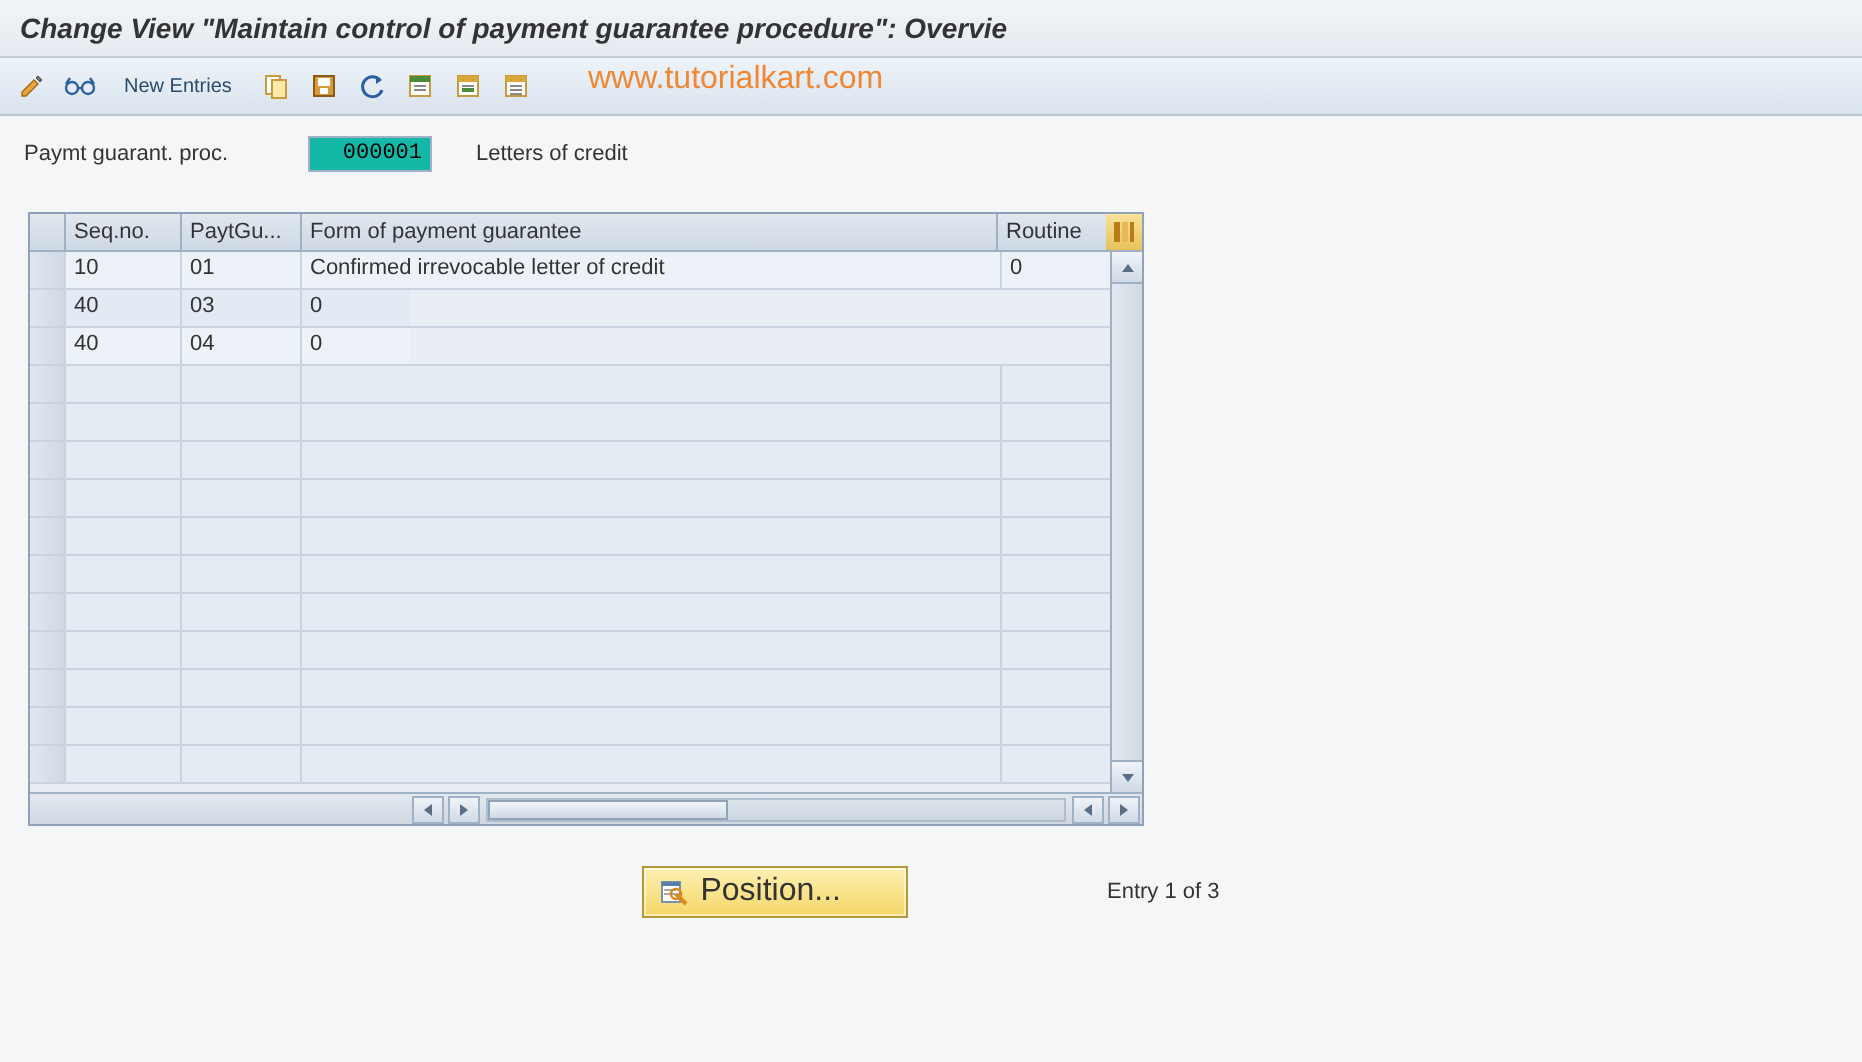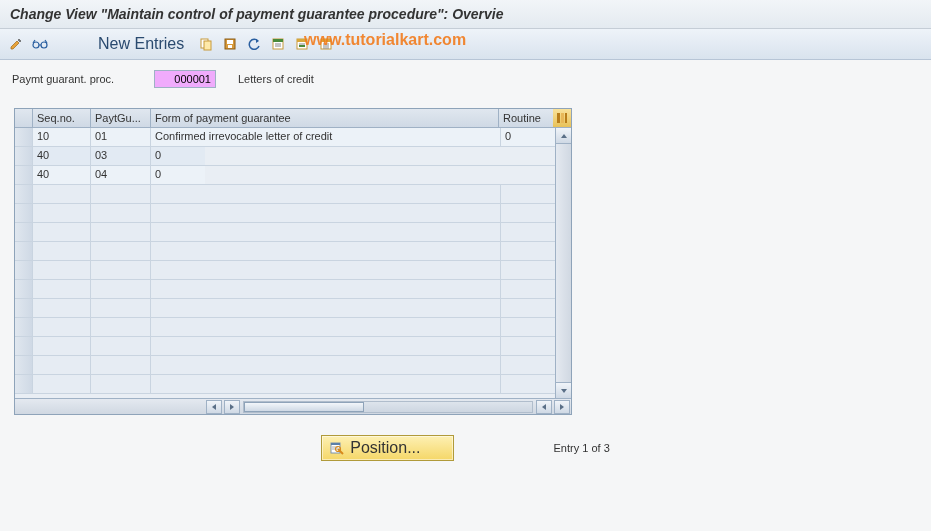--- a/index.html
+++ b/index.html
@@ -36,48 +36,47 @@
       display: flex;
       align-items: center;
       justify-content: center;
       border-radius: 2px;
       cursor: pointer;
     }
     .tb-text-btn {
       padding: 2px 8px;
       color: #2a4a6f;
       cursor: pointer;
-      font-size: 16px;
-      margin-left: 36px;
+      font-size: 10px;
     }
     .watermark {
       position: absolute;
-      left: 304px;
+      left: 294px;
       top: 2px;
       color: #f27c1e;
       font-size: 16px;
-      font-weight: bold;
+      font-weight: normal;
       opacity: 0.9;
       pointer-events: none;
     }
     .header-row {
       padding: 10px 12px;
       display: flex;
       align-items: center;
       gap: 22px;
       background: #f5f6f7;
     }
     .header-label { color: #333; width: 120px; }
     .header-input {
       width: 62px;
       border: 1px solid #9fb1c5;
-      background: #f0abfc;
+      background: #14b8a6;
       padding: 2px 4px;
       text-align: right;
-      font-family: Liberation Sans, sans-serif;
+      font-family: Liberation Mono, monospace;
       font-size: 11px;
     }
     .header-desc { color: #333; }
     .grid-wrap {
       margin: 10px 14px 6px 14px;
       width: 558px;
       border: 1px solid #8ea3b9;
       background: #e9eef4;
       position: relative;
     }

